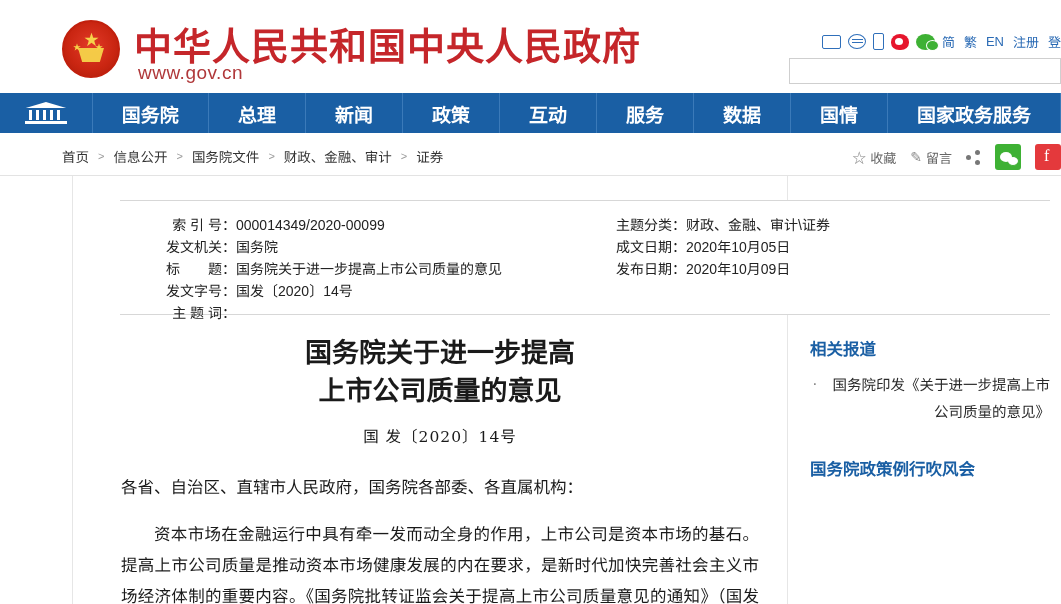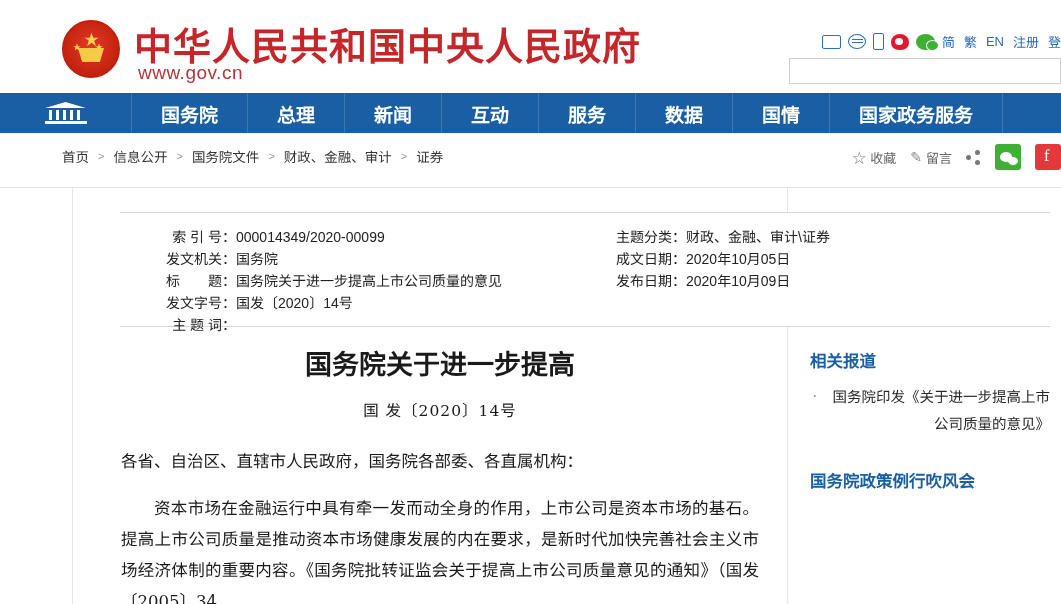--- a/index.html
+++ b/index.html
@@ -116,21 +116,21 @@
     padding: 0 29px;
     display: flex; align-items: center; justify-content: center;
     color: #fff; text-decoration: none;
     font-size: 19px; font-weight: bold;
     border-right: 1px solid #3b7ab9;
     white-space: nowrap;
   }
 
   
   .crumb-wrap {
-    height: 55px; border-bottom: 1px solid #e3e3e3;
+    height: 43px; border-bottom: 1px solid #e3e3e3;
     position: relative; background: #fff;
   }
   .crumb {
     position: absolute; left: 62px; top: 13px;
     font-size: 13.5px; color: #333;
     display: flex; align-items: center; gap: 9px;
   }
   .crumb a { color: #333; text-decoration: none; }
   .crumb .sep { color: #9a9a9a; font-size: 11px; }
   .crumb-tools {
@@ -254,20 +254,21 @@
     <div class="home-ic">
       <div class="bldg">
           <div class="roof"></div>
           <div class="cols"></div>
           <div class="base"></div>
         </div>
     </div>
     <a class="nav-item" href="#">国务院</a>
     <a class="nav-item" href="#">总理</a>
     <a class="nav-item" href="#">新闻</a>
+    <a class="nav-item" href="#">政策</a>
     <a class="nav-item" href="#">互动</a>
     <a class="nav-item" href="#">服务</a>
     <a class="nav-item" href="#">数据</a>
     <a class="nav-item" href="#">国情</a>
     <a class="nav-item" href="#">国家政务服务</a>
   </div>
 
   <div class="crumb-wrap">
     <div class="crumb">
       <a href="#">首页</a>
@@ -344,20 +345,21 @@
             <span class="meta-lab">发布日期：</span>
             <span class="meta-val">2020年10月09日</span>
           </div>
         </div>
       </div>
     </div>
 
     <div class="doc">
       <div class="doc-title">
         <div>国务院关于进一步提高</div>
+        <div>上市公司质量的意见</div>
       </div>
       <div class="doc-number">国 发〔2020〕14号</div>
       <div class="doc-body">
         <p>各省、自治区、直辖市人民政府，国务院各部委、各直属机构：</p>
         <p class="indent">资本市场在金融运行中具有牵一发而动全身的作用，上市公司是资本市场的基石。提高上市公司质量是推动资本市场健康发展的内在要求，是新时代加快完善社会主义市场经济体制的重要内容。《国务院批转证监会关于提高上市公司质量意见的通知》（国发〔2005〕34</p>
       </div>
     </div>
 
     <div class="side">
       <h3>相关报道</h3>

